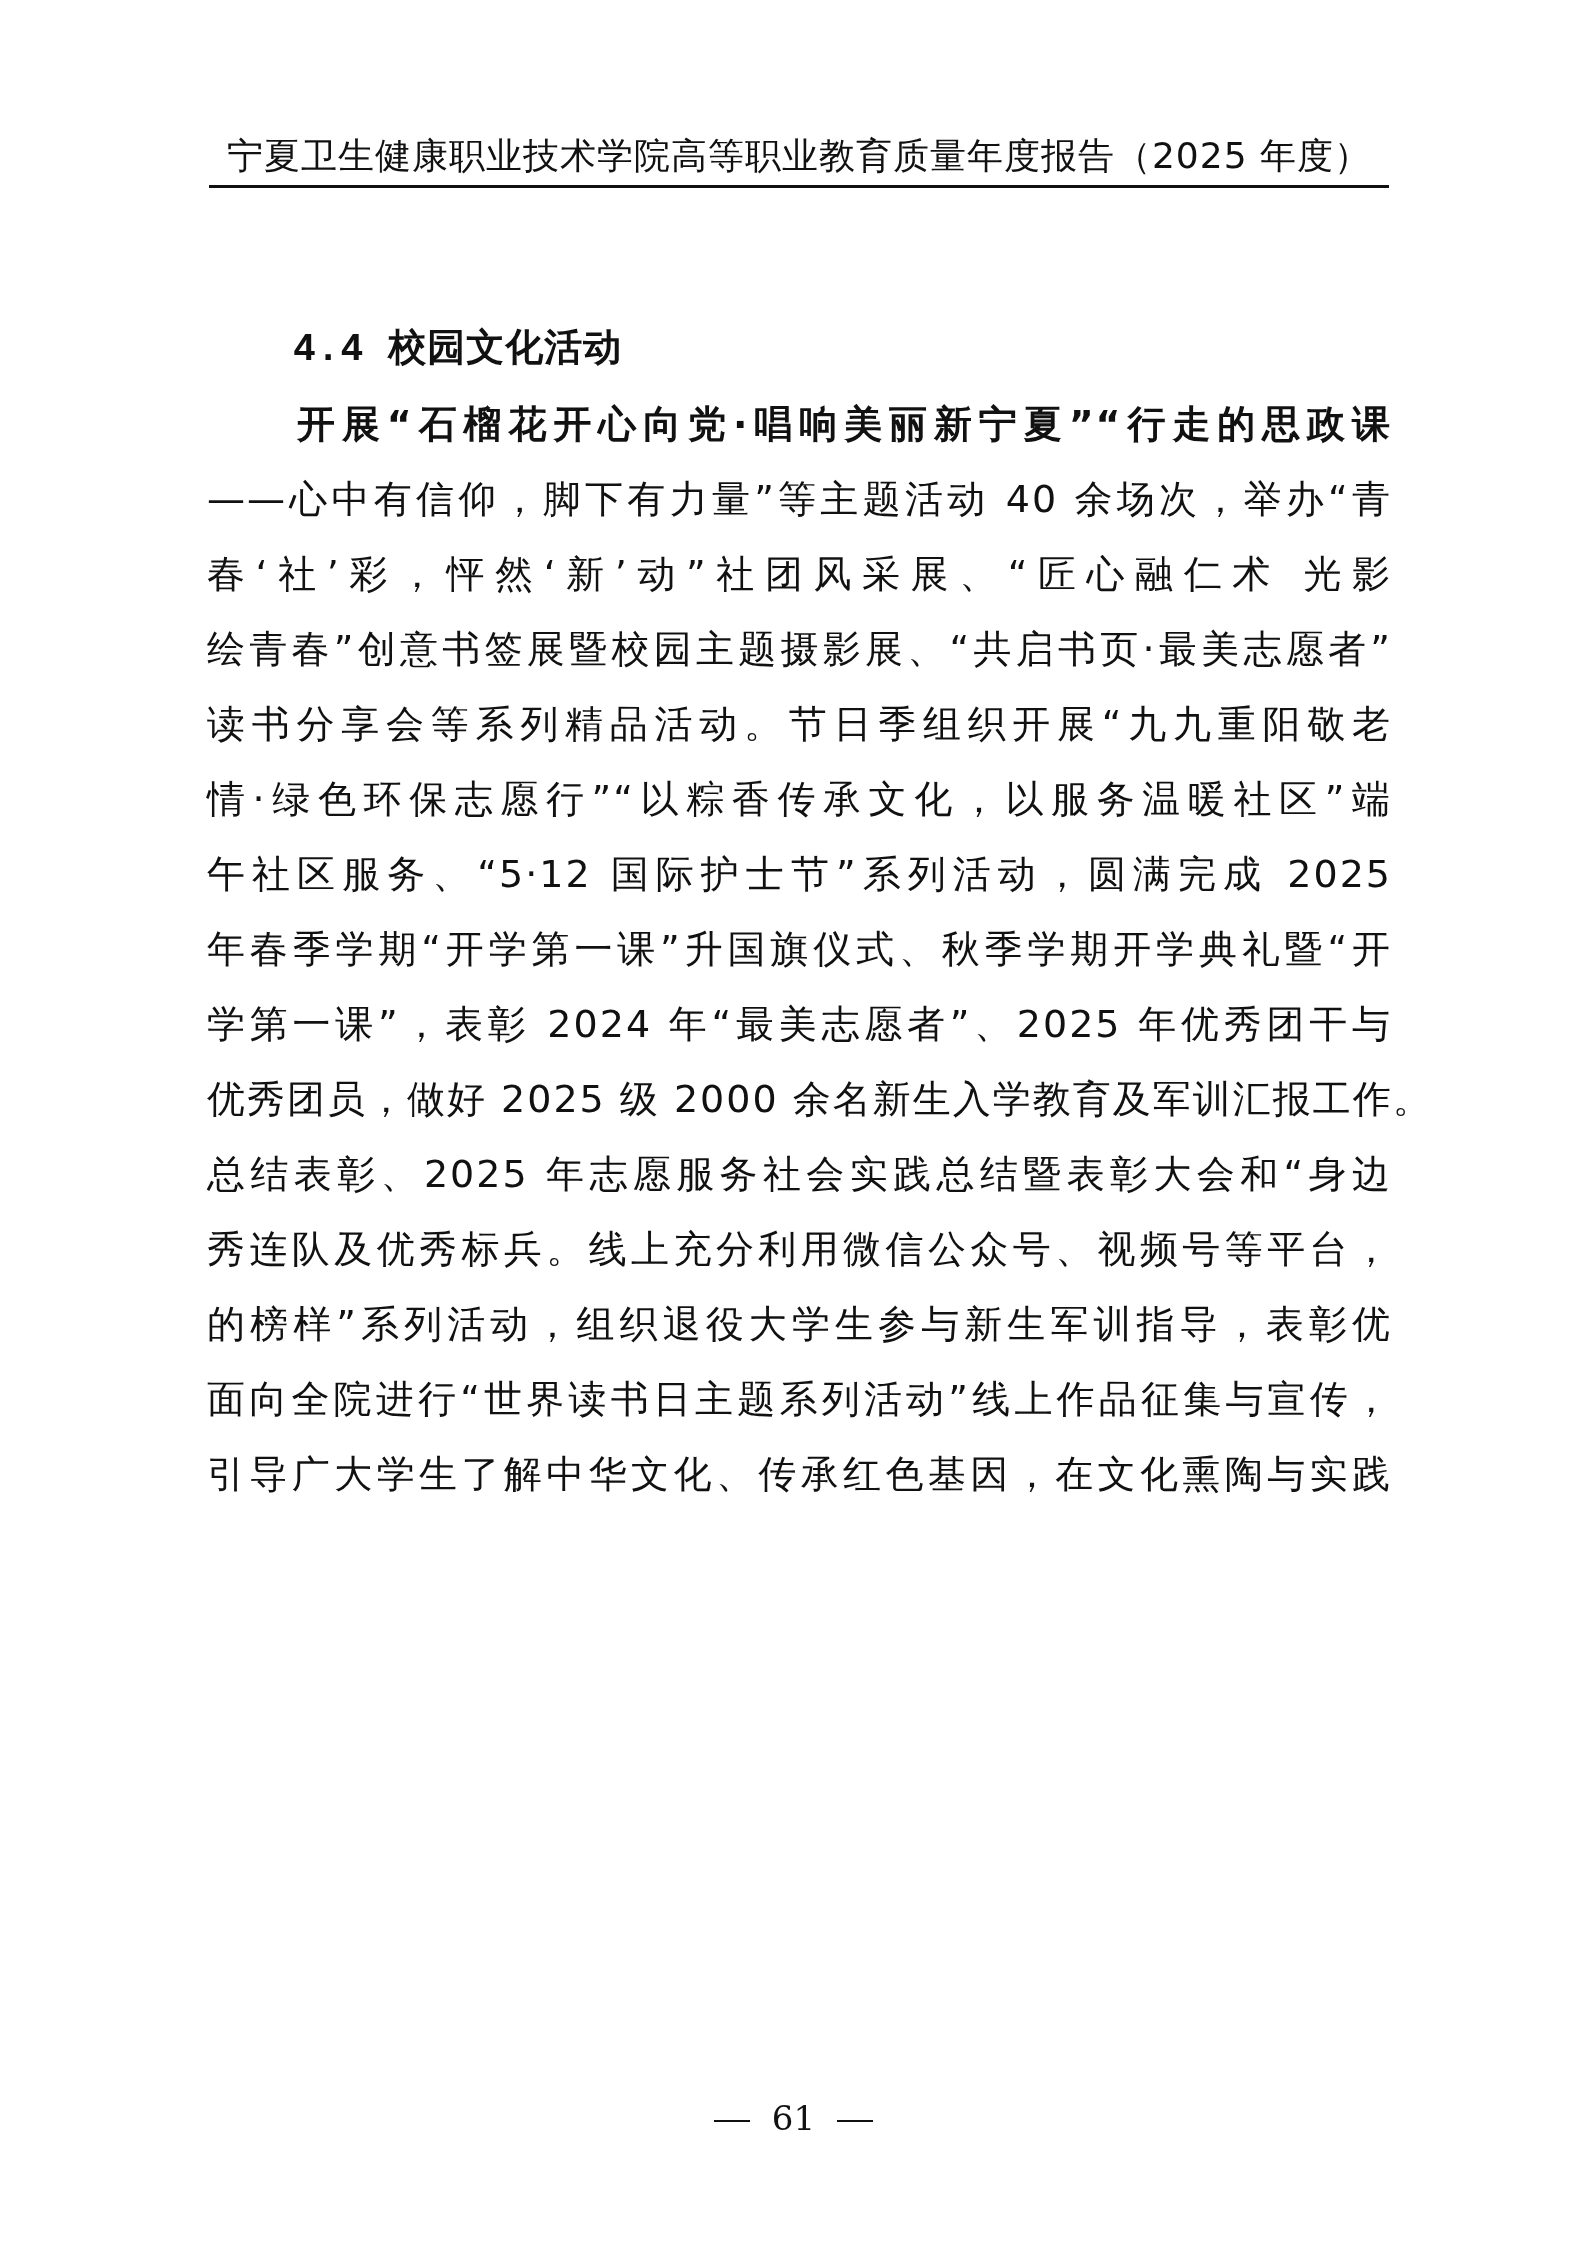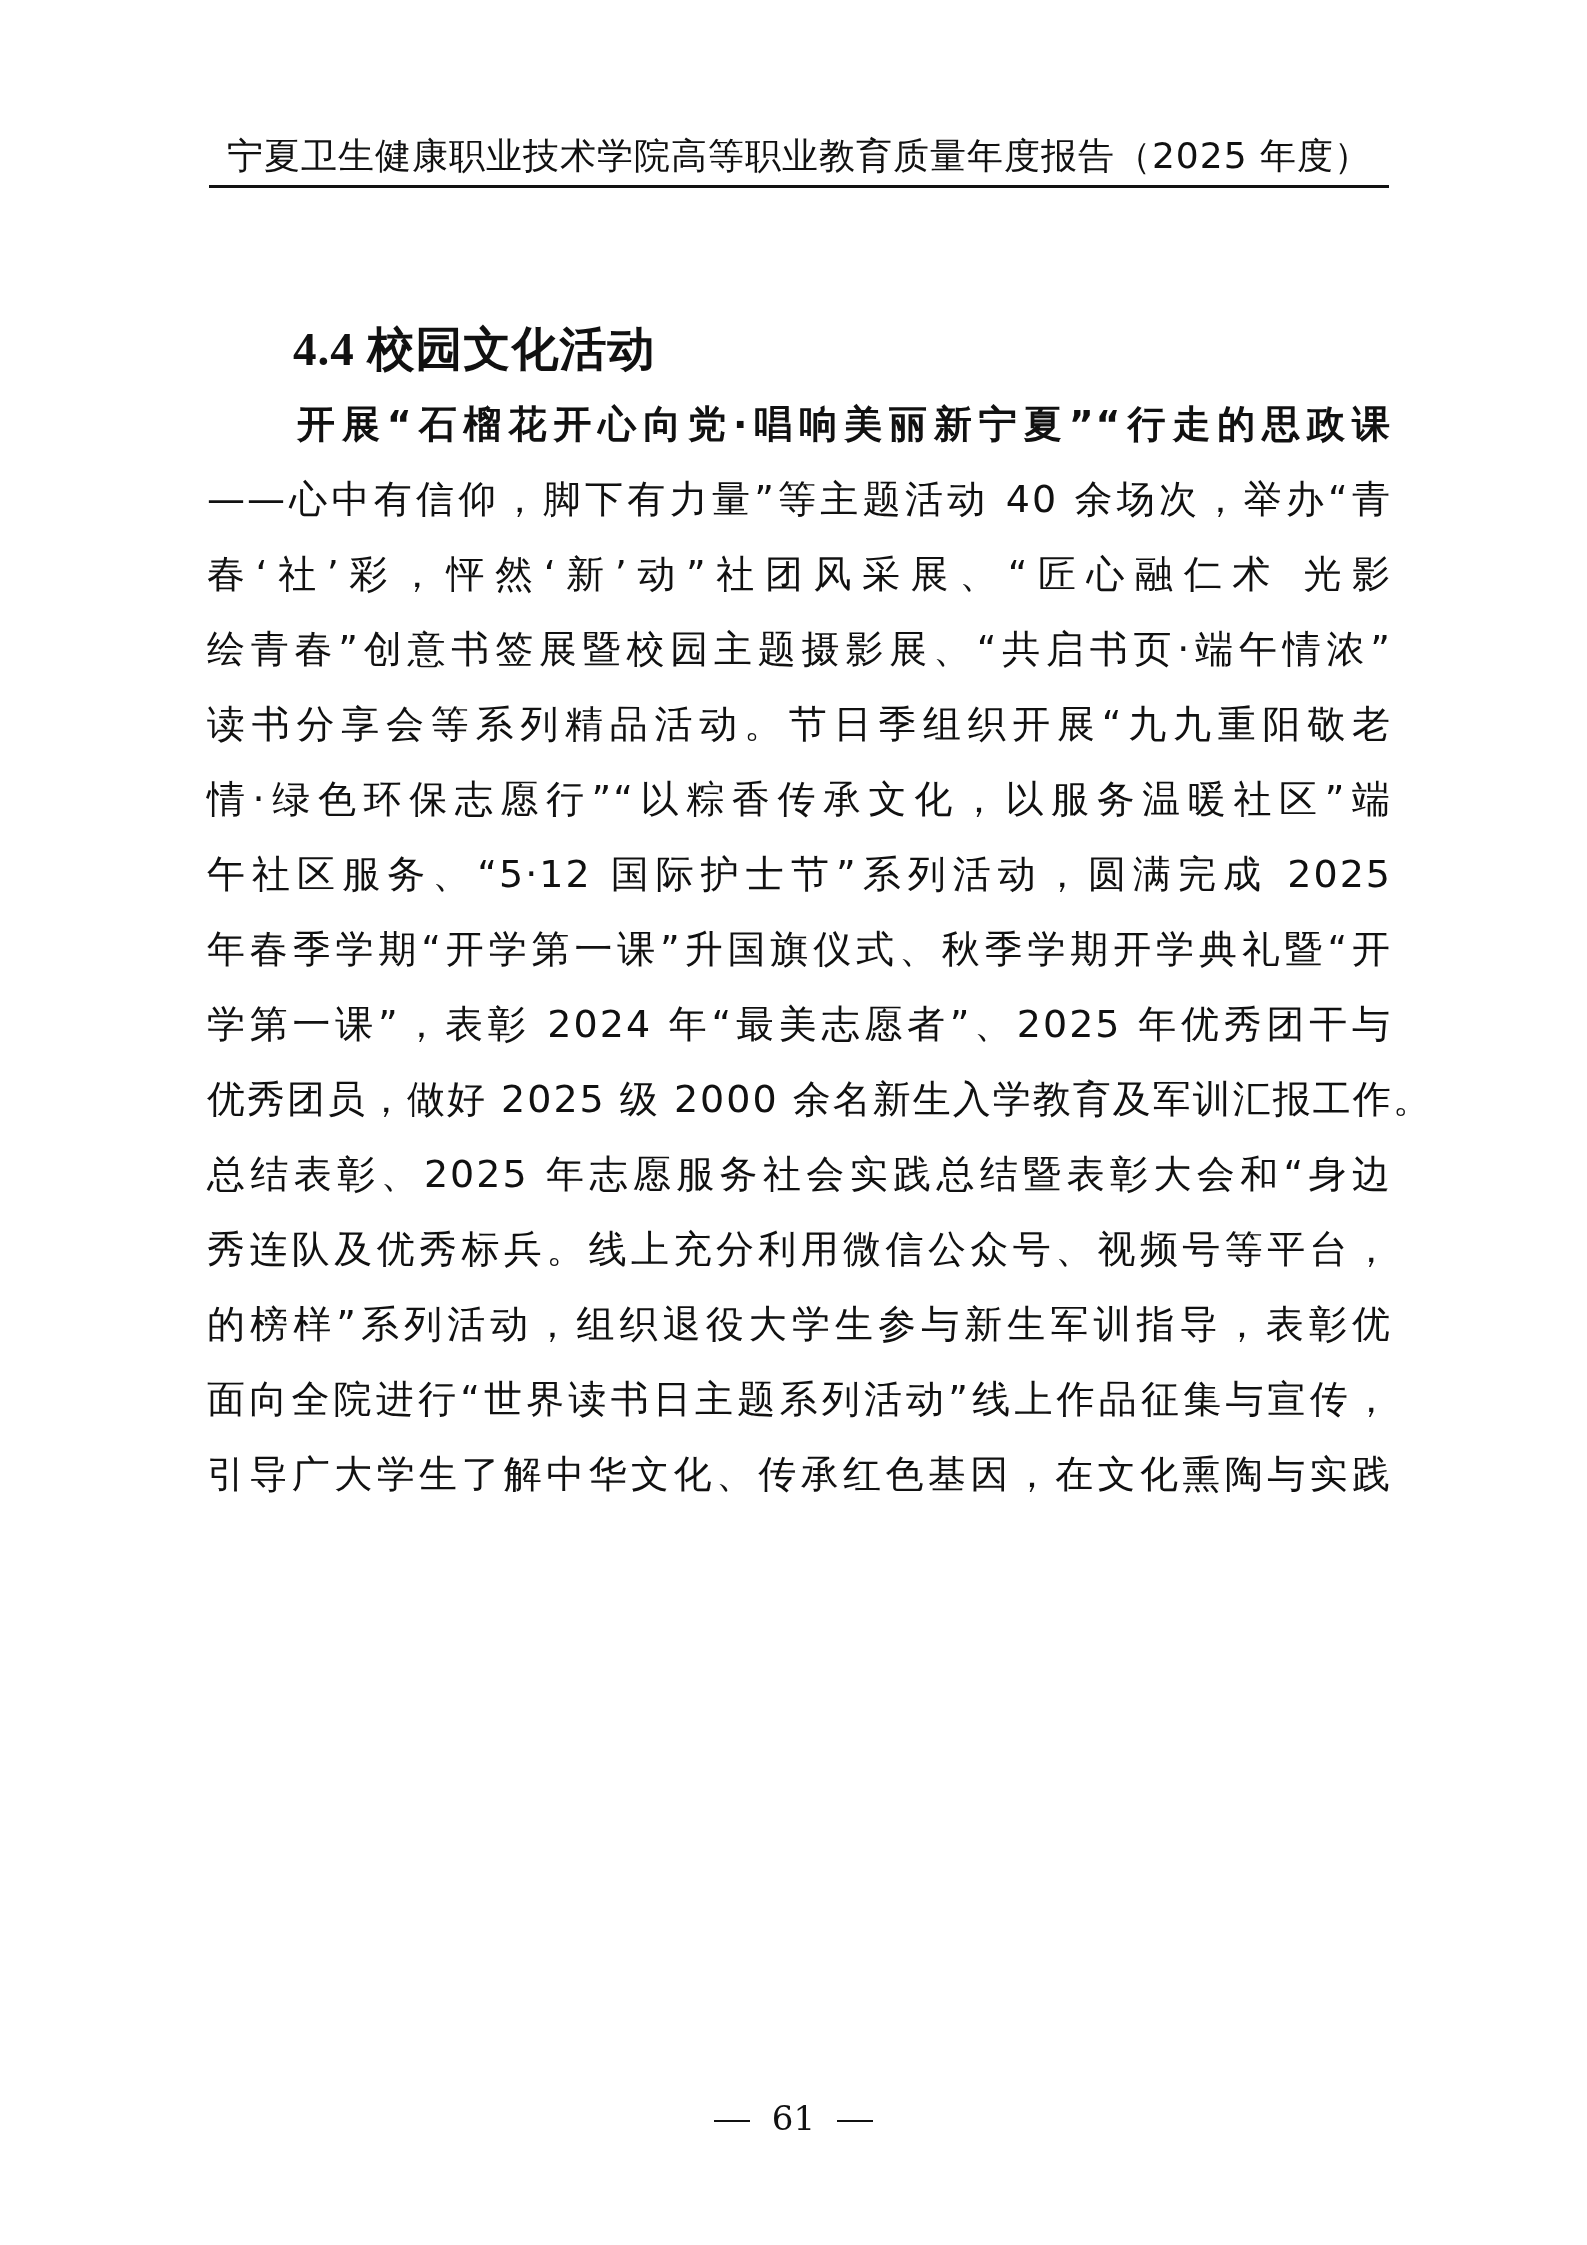--- a/index.html
+++ b/index.html
@@ -62,24 +62,24 @@
     .line.last {
       text-align-last: left;
     }
     .line.indent {
       padding-left: 90px;
       font-weight: bold;
     }
     .section-heading {
       height: 75px;
       line-height: 75px;
-      font-size: 47px;
+      font-size: 38px;
       font-weight: bold;
       padding-left: 86px;
-      font-family: Liberation Serif, serif;
+      font-family: Liberation Mono, monospace;
       letter-spacing: 1px;
     }
     .page-number {
       position: absolute;
       left: 0;
       width: 1587px;
       top: 2074px;
       text-align: center;
       font-size: 34px;
       font-family: "DejaVu Serif", "Liberation Serif", serif;
@@ -104,21 +104,21 @@
 
   <div class="body-text">
 
 
     <div class="section-heading">4.4 校园文化活动</div>
 
     <div>
       <div class="line indent">开展“石榴花开心向党·唱响美丽新宁夏”“行走的思政课</div>
       <div class="line">——心中有信仰，脚下有力量”等主题活动 40 余场次，举办“青</div>
       <div class="line">春‘社’彩，怦然‘新’动”社团风采展、“匠心融仁术 光影</div>
-      <div class="line">绘青春”创意书签展暨校园主题摄影展、“共启书页·端午情浓”</div>
+      <div class="line">绘青春”创意书签展暨校园主题摄影展、“共启书页·最美志愿者”</div>
       <div class="line">读书分享会等系列精品活动。节日季组织开展“九九重阳敬老</div>
       <div class="line">情·绿色环保志愿行”“以粽香传承文化，以服务温暖社区”端</div>
       <div class="line">午社区服务、“5·12 国际护士节”系列活动，圆满完成 2025</div>
       <div class="line">年春季学期“开学第一课”升国旗仪式、秋季学期开学典礼暨“开</div>
       <div class="line">学第一课”，表彰 2024 年“最美志愿者”、2025 年优秀团干与</div>
       <div class="line">优秀团员，做好 2025 级 2000 余名新生入学教育及军训汇报工作。</div>
       <div class="line">总结表彰、2025 年志愿服务社会实践总结暨表彰大会和“身边</div>
       <div class="line">秀连队及优秀标兵。线上充分利用微信公众号、视频号等平台，</div>
       <div class="line">的榜样”系列活动，组织退役大学生参与新生军训指导，表彰优</div>
       <div class="line">面向全院进行“世界读书日主题系列活动”线上作品征集与宣传，</div>

